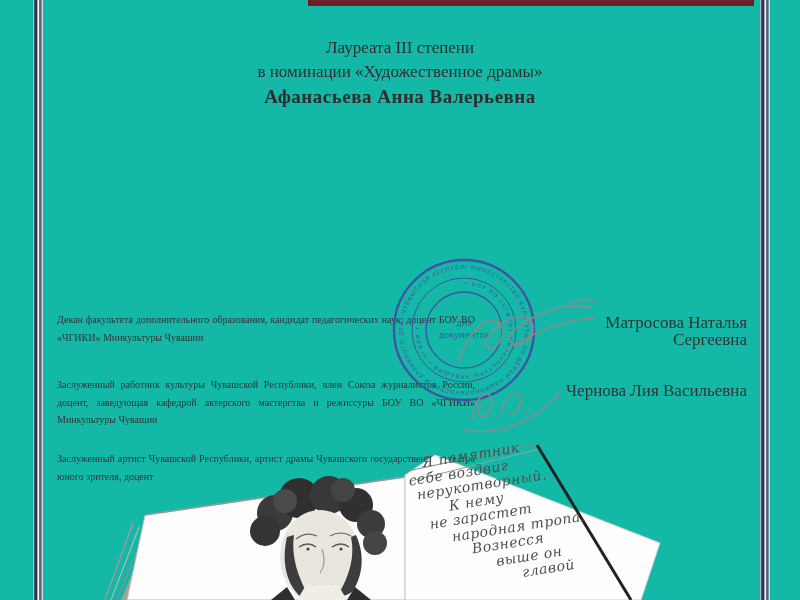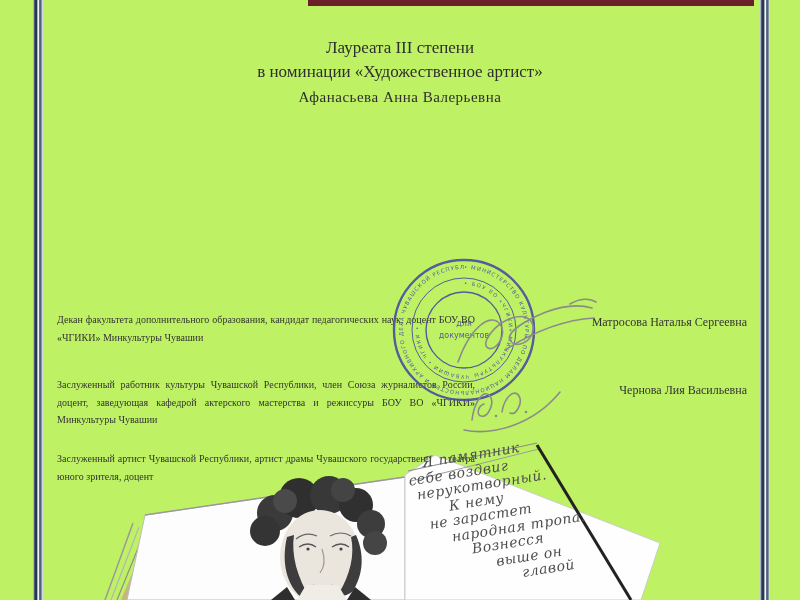--- a/index.html
+++ b/index.html
@@ -1,37 +1,37 @@
 <!DOCTYPE html>
 <html lang="ru"><head>
 <meta charset="utf-8">
 <style>
   html,body{margin:0;padding:0;}
   body{width:800px;height:600px;overflow:hidden;background:#fff;
        font-family:"Liberation Serif", serif;}
-  .page{position:relative;width:800px;height:600px;background:#bef264;overflow:hidden;}
+  .page{position:relative;width:800px;height:600px;background:#14b8a6;overflow:hidden;}
 
   
   .vborder{position:absolute;top:0;bottom:0;width:10px;
     background:linear-gradient(90deg,#c9d1dc 0%,#8d9cb0 10%,#273650 18%,#273650 40%,
       #f2f4f7 48%,#f2f4f7 56%,#51647e 66%,#51647e 80%,#b9c2cf 90%,#eef1f5 100%);}
   .vborder.left{left:33px;}
   .vborder.right{left:760px;}
   .top-bar{position:absolute;left:308px;top:0;width:446px;height:6px;background:#6b1f29;}
 
   
   .header{position:absolute;left:60px;top:36px;width:680px;text-align:center;color:#2e2e2e;}
   .header .line{font-size:17px;line-height:24px;}
   .header .caps{letter-spacing:1px;}
-  .header .name{font-size:15px;font-weight:normal;line-height:26px;letter-spacing:.5px;}
+  .header .name{font-size:19px;font-weight:bold;line-height:26px;letter-spacing:.5px;}
 
   
   .position{position:absolute;left:57px;width:418px;font-size:10px;line-height:17.5px;
     color:#333;text-align:justify;}
-  .sig-name{position:absolute;width:192px;font-size:12px;line-height:17px;color:#333;
+  .sig-name{position:absolute;width:192px;font-size:17px;line-height:17px;color:#333;
     text-align:right;}
   .sig-name.right-edge{left:555px;}
   .n3{left:597px;width:150px;}
 
   
   .stamp{position:absolute;left:388px;top:254px;width:152px;height:152px;opacity:.88;}
   .stamp svg{width:100%;height:100%;}
   .stamp text{fill:#4747a3;font-family:"DejaVu Sans",sans-serif;}
 
   
@@ -65,21 +65,21 @@
 <body>
 
 <div class="page">
 
   <div class="vborder left"></div>
   <div class="vborder right"></div>
   <div class="top-bar"></div>
 
   <div class="header">
     <div class="line">Лауреата III степени</div>
-    <div class="line">в номинации «Художественное артист»</div>
+    <div class="line">в номинации «Художественное драмы»</div>
     <div class="name">Афанасьева Анна Валерьевна</div>
   </div>
 
   <div class="position" style="top:311px;">Декан факультета дополнительного образования, кандидат педагогических наук, доцент БОУ ВО «ЧГИКИ» Минкультуры Чувашии</div>
   <div class="sig-name right-edge" style="top:314px;">Матросова Наталья Сергеевна</div>
 
   <div class="position" style="top:376px;">Заслуженный работник культуры Чувашской Республики, член Союза журналистов России, доцент, заведующая кафедрой актерского мастерства и режиссуры БОУ ВО «ЧГИКИ» Минкультуры Чувашии</div>
   <div class="sig-name right-edge" style="top:382px;">Чернова Лия Васильевна</div>
 
   <div class="position" style="top:450px;">Заслуженный артист Чувашской Республики, артист драмы Чувашского государственного театра юного зрителя, доцент</div>

